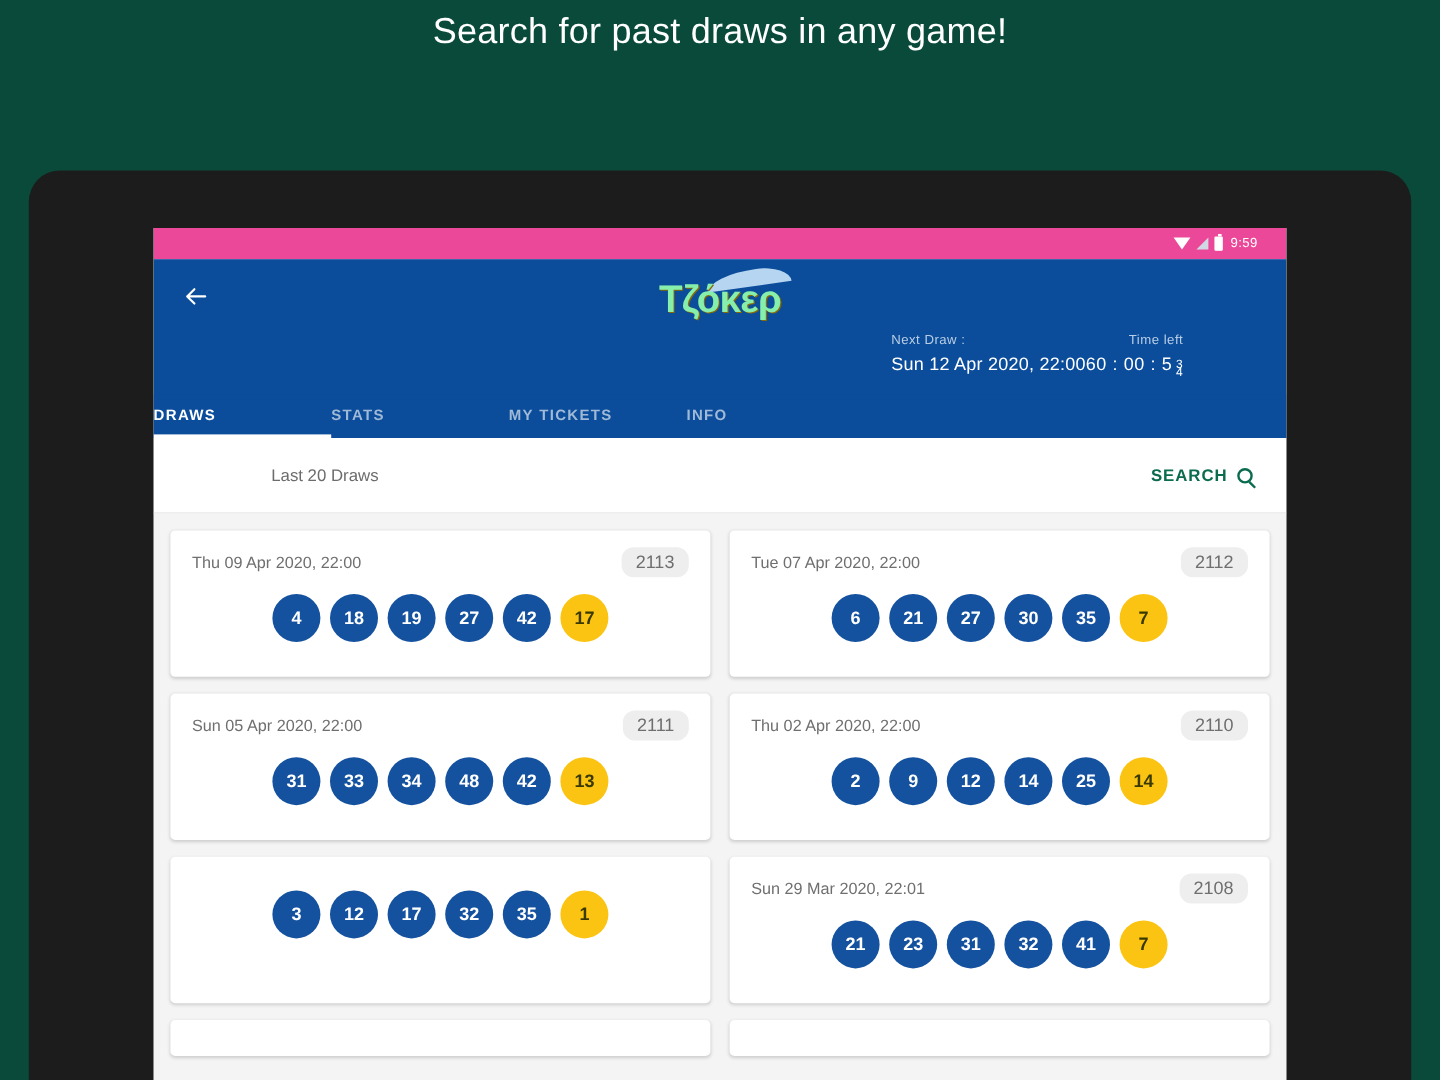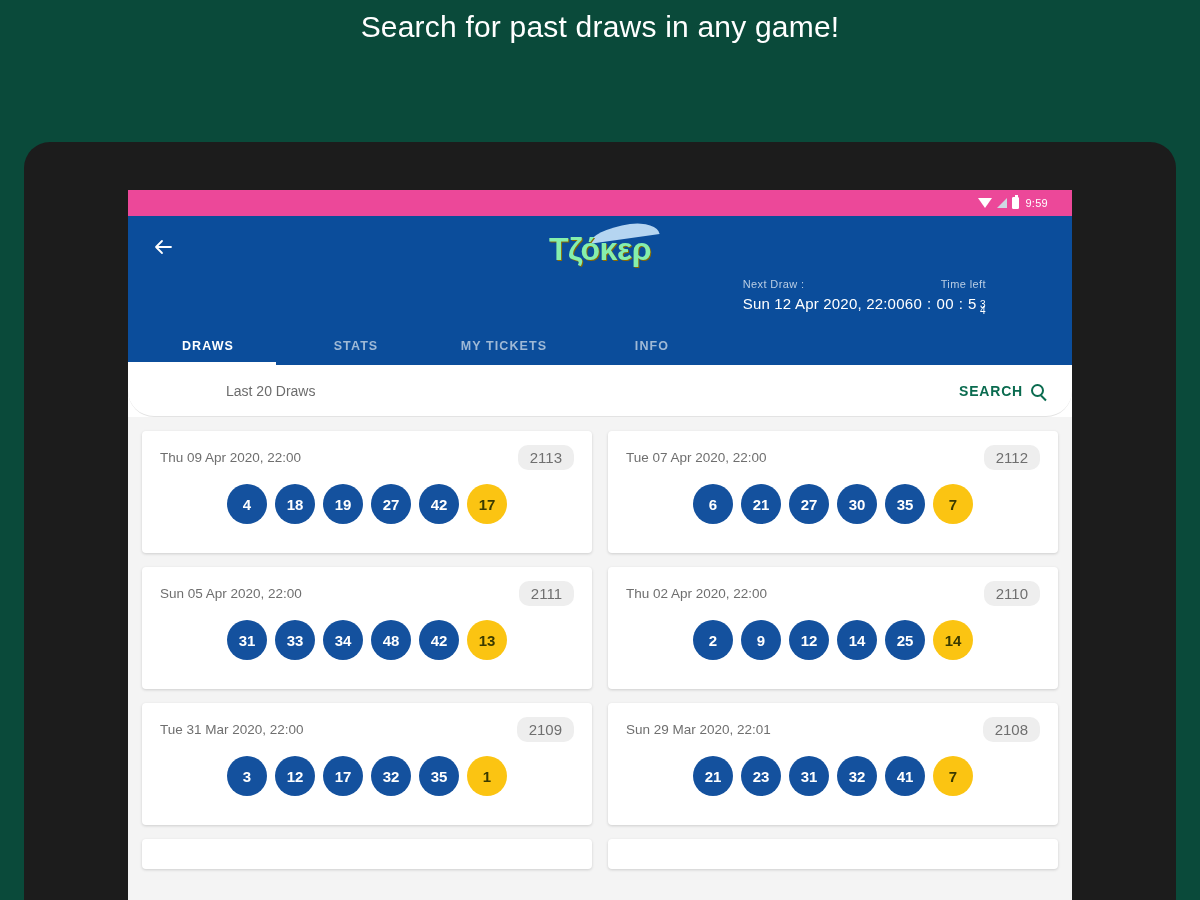--- a/index.html
+++ b/index.html
@@ -143,48 +143,47 @@
   }
 
   
   .tabs {
     display: flex;
     background: #0b4d9b;
     padding-left: 0;
   }
   .tab {
     flex: 0 0 148px;
-    text-align: center;
-    padding: 10px 0 12px 12px;
+    text-align: left;
+    padding: 10px 0 12px 0;
     color: #9fb9d6;
     font-size: 12.5px;
     font-weight: bold;
     letter-spacing: 1.1px;
     cursor: pointer;
     position: relative;
   }
   .tab.active { color: #ffffff; }
   .tab.active::after {
     content: "";
     position: absolute;
     left: 0; right: 0; bottom: 0;
     height: 3px;
     background: #ffffff;
   }
 
   
   .subbar {
-    height: 52px;
+    height: 63px;
     background: #ffffff;
     border-bottom: 1px solid #e3e3e3;
     display: flex;
     align-items: center;
     justify-content: space-between;
     padding: 0 28px 0 98px;
-    border-radius: 28px;
   }
   .subbar-title {
     color: #6c6c6c;
     font-size: 14px;
   }
   .search-btn {
     display: flex;
     align-items: center;
     gap: 8px;
     color: #0a6b4f;
@@ -386,24 +385,20 @@
             <span class="ball">2</span>
             <span class="ball">9</span>
             <span class="ball">12</span>
             <span class="ball">14</span>
             <span class="ball">25</span>
             <span class="ball joker">14</span>
           </div>
         </div>
 
         <div class="draw-card">
-          <div class="card-top">
-            <span class="card-date">Tue 31 Mar 2020, 22:00</span>
-            <span class="card-id">2109</span>
-          </div>
           <div class="balls">
             <span class="ball">3</span>
             <span class="ball">12</span>
             <span class="ball">17</span>
             <span class="ball">32</span>
             <span class="ball">35</span>
             <span class="ball joker">1</span>
           </div>
         </div>
 

